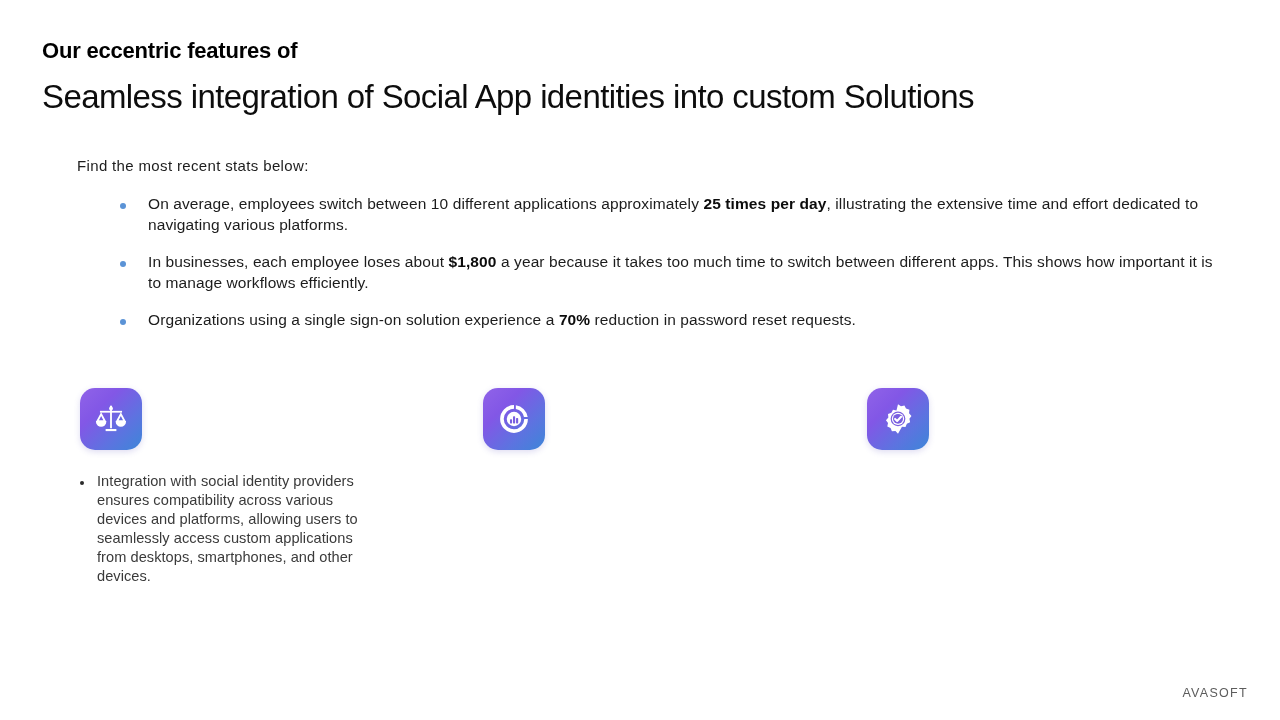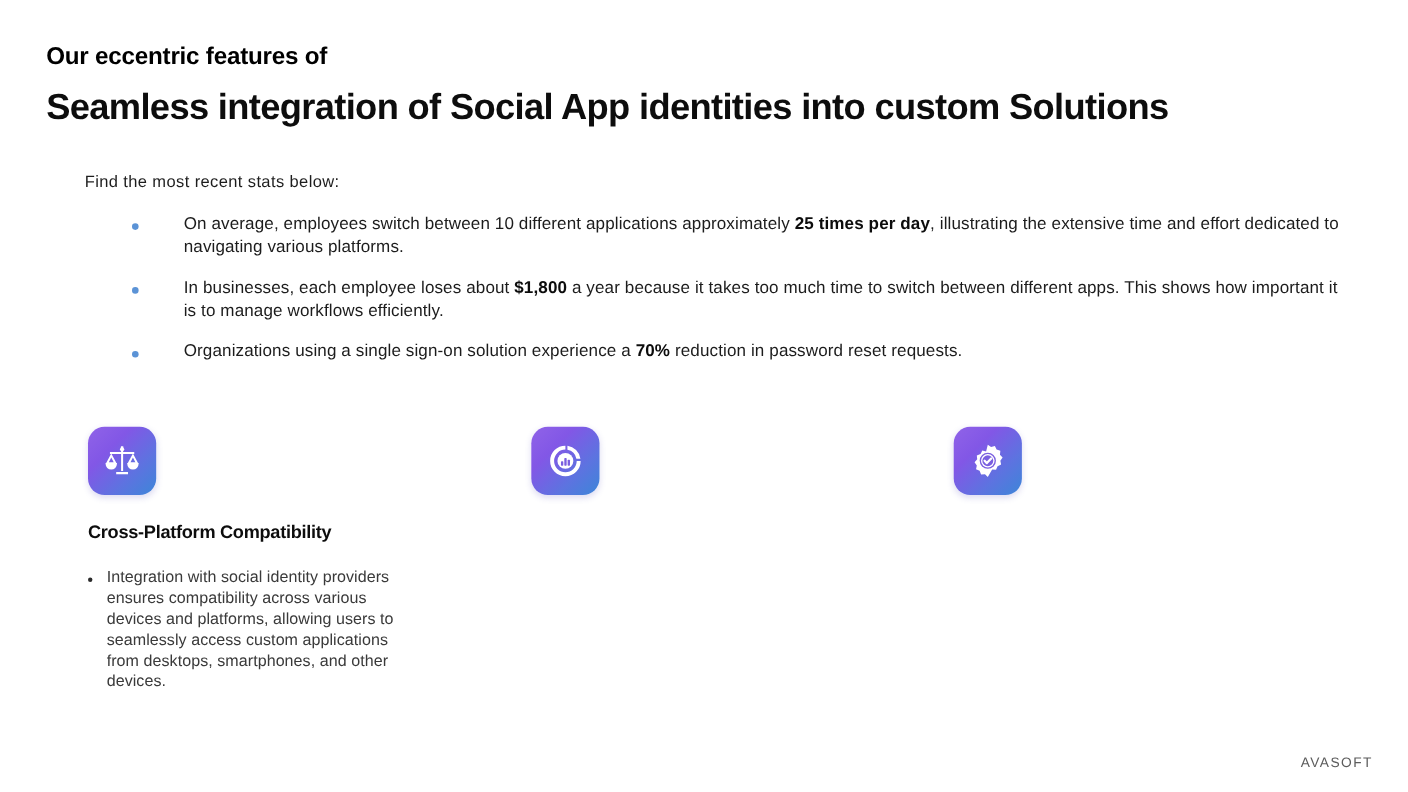--- a/index.html
+++ b/index.html
@@ -25,21 +25,21 @@
     font-weight: bold;
     letter-spacing: -0.2px;
     color: #000000;
     white-space: nowrap;
   }
   #main-title {
     position: absolute;
     left: 42px;
     top: 78px;
     font-size: 33px;
-    font-weight: bold;
+    font-weight: normal;
     letter-spacing: -0.6px;
     color: #0d0d0d;
     white-space: nowrap;
   }
 
   
   #intro-line {
     position: absolute;
     left: 77px;
     top: 157px;
@@ -66,21 +66,20 @@
     border-radius: 50%;
     background: #5b93d6;
     margin-top: 9px;
     margin-right: 22px;
   }
   .stat-text {
     font-size: 15.5px;
     line-height: 20.5px;
     color: #1c1c1c;
     letter-spacing: 0.1px;
-    margin-left: 19px;
   }
   .stat-text b { font-weight: bold; color: #0c0c0c; }
 
   
   #features {
     position: absolute;
     left: 0;
     top: 388px;
     width: 1280px;
     height: 280px;
@@ -191,21 +190,20 @@
         <path d="M11.35 5.4h1.3v13.1h-1.3z"></path>
         <path d="M4.2 6.25h15.6v1.25H4.2z"></path>
         <path d="M8.2 19.05h7.6v1.5H8.2z"></path>
         <path d="M6.35 20.55h11.3v1.2H6.35z" opacity="0"></path>
         <path d="M5.05 7.3 1.6 13.6h6.9L5.05 7.3zm0 2.55 1.55 2.95H3.5L5.05 9.85z"></path>
         <path d="M1.4 13.35h7.3v.55a3.65 3.65 0 0 1-7.3 0v-.55z"></path>
         <path d="M18.95 7.3 15.5 13.6h6.9L18.95 7.3zm0 2.55 1.55 2.95h-3.1l1.55-2.95z"></path>
         <path d="M15.3 13.35h7.3v.55a3.65 3.65 0 0 1-7.3 0v-.55z"></path>
       </svg>
     </div>
-    <div class="feature-title">Cross-Platform Compatibility</div>
     <div class="feature-body">
       <span class="feature-bullet"></span>
       <div class="feature-text">Integration with social identity providers ensures compatibility across various devices and platforms, allowing users to seamlessly access custom applications from desktops, smartphones, and other devices.</div>
     </div>
   </div>
 
   <div class="feature-col col-1">
     <div class="feature-icon-tile">
       <svg width="34" height="34" viewBox="0 0 24 24" aria-hidden="true">
         <path fill="#ffffff" d="M12 2.2A9.8 9.8 0 1 0 21.8 12h-2.55A7.25 7.25 0 1 1 12 4.75V2.2z"></path>

